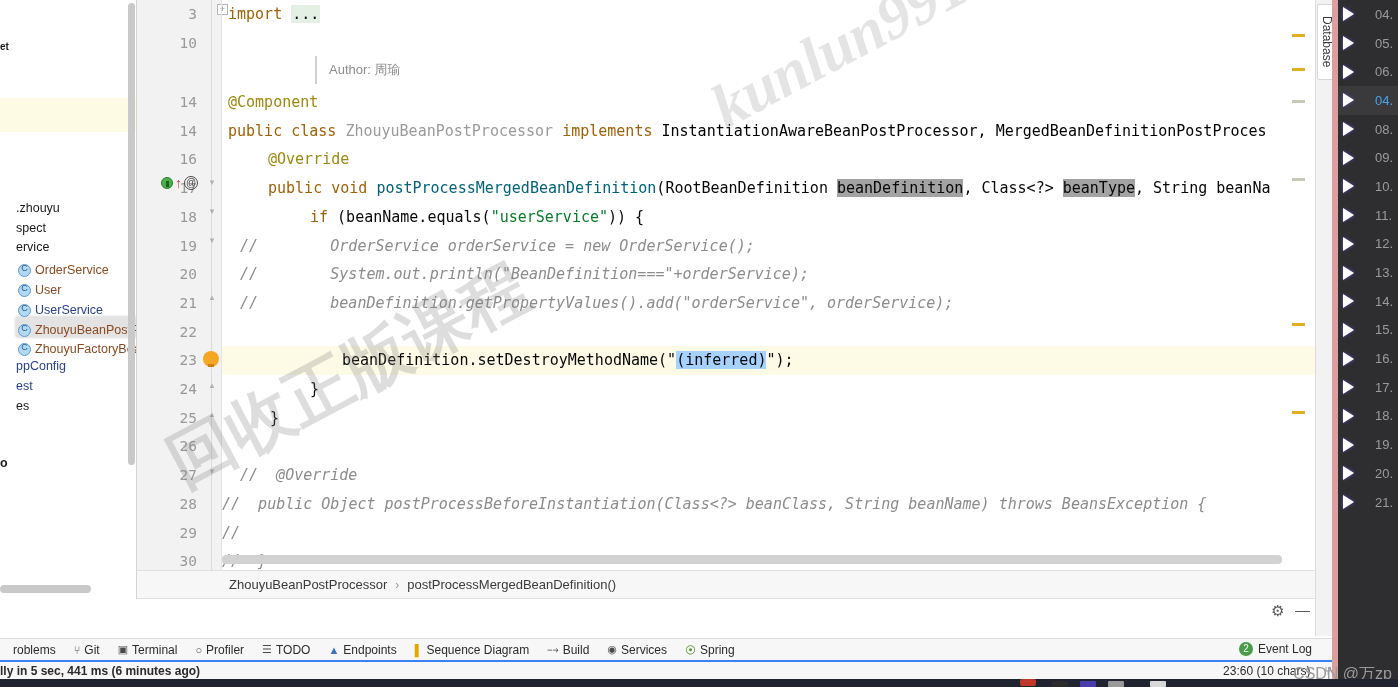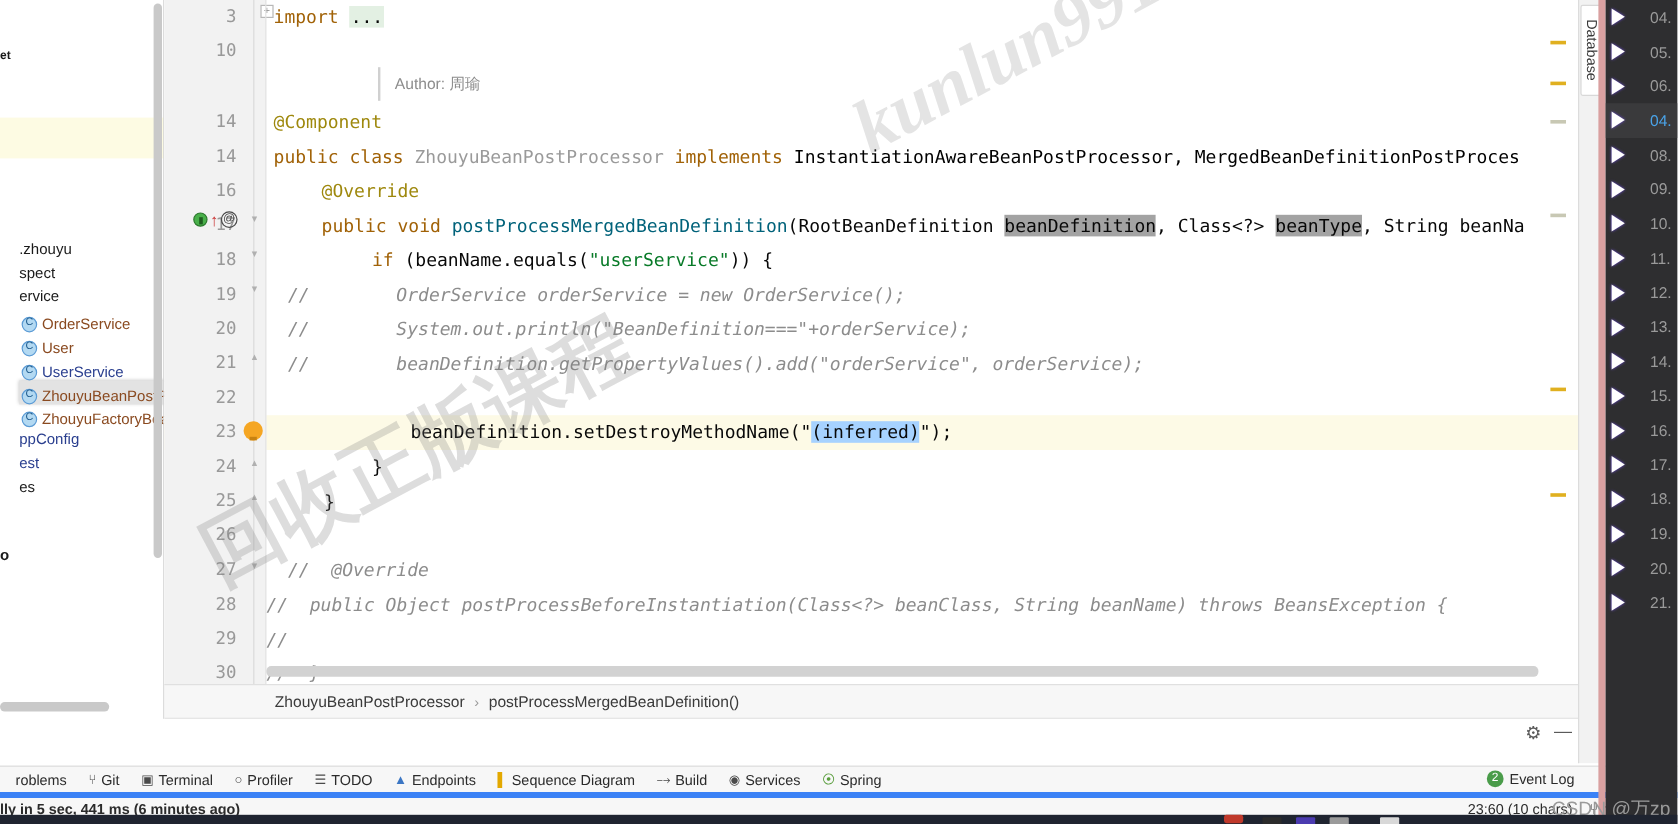--- a/index.html
+++ b/index.html
@@ -219,21 +219,21 @@
     font-size: 12px; color: #2b2b2b;
   }
   .badge-green {
     width: 14px; height: 14px; border-radius: 50%; background: #4a9c4a;
     color: #fff; font-size: 10px; line-height: 14px; text-align: center;
   }
 
   
   .status-bar {
     position: absolute; left: 0; top: 660px; width: 1398px; height: 19px;
-    background: #f7f7f7; border-top: 5px solid #3b82f6;
+    background: #f7f7f7; border-top: 2px solid #3b82f6;
     display: flex; align-items: center;
     font-size: 12px; color: #2b2b2b;
   }
   .build-status {
     position: absolute; left: 0; top: 0; height: 19px; line-height: 19px;
     font-weight: bold; padding-left: 0;
   }
   .status-right {
     position: absolute; right: 8px; top: 0; height: 19px;
     display: flex; align-items: center; gap: 14px;

